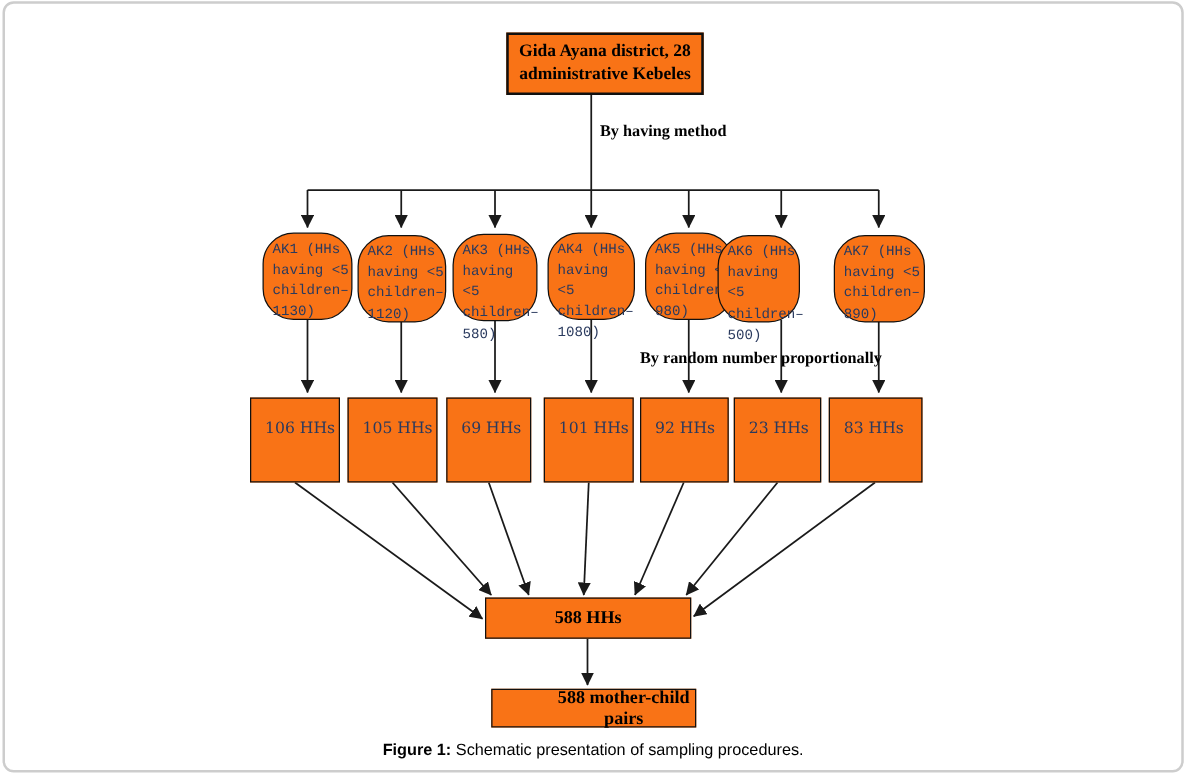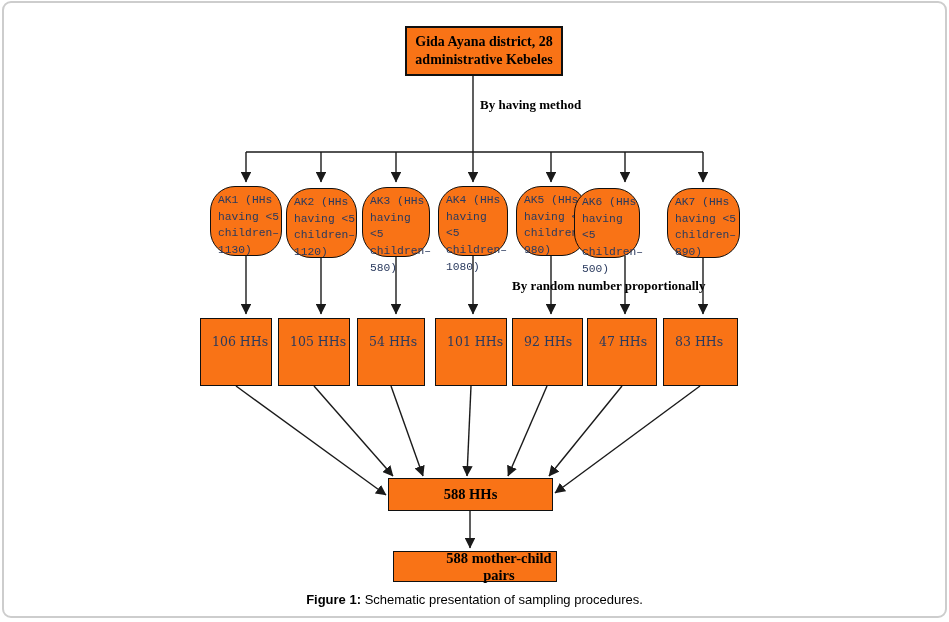--- a/index.html
+++ b/index.html
@@ -135,24 +135,24 @@
   <div class="box kebele-box" style="left:210px; top:186px; width:72px; height:70px;">AK1 (HHs having &lt;5 children– 1130)</div>
   <div class="box kebele-box" style="left:286px; top:188px; width:71px; height:70px;">AK2 (HHs having &lt;5 children– 1120)</div>
   <div class="box kebele-box" style="left:362px; top:187px; width:68px; height:70px;">AK3 (HHs having &lt;5 children– 580)</div>
   <div class="box kebele-box" style="left:438px; top:186px; width:70px; height:70px;">AK4 (HHs having &lt;5 children– 1080)</div>
   <div class="box kebele-box" style="left:516px; top:186px; width:71px; height:70px;">AK5 (HHs having &lt;5 children– 980)</div>
   <div class="box kebele-box" style="left:574px; top:188px; width:66px; height:70px;">AK6 (HHs having &lt;5 children– 500)</div>
   <div class="box kebele-box" style="left:667px; top:188px; width:73px; height:70px;">AK7 (HHs having &lt;5 children– 890)</div>
 
   <div class="box sample-box" style="left:200px; top:318px; width:72px; height:68px;">106 HHs</div>
   <div class="box sample-box" style="left:278px; top:318px; width:72px; height:68px;">105 HHs</div>
-  <div class="box sample-box" style="left:357px; top:318px; width:68px; height:68px;">54 HHs</div>
+  <div class="box sample-box" style="left:357px; top:318px; width:68px; height:68px;">69 HHs</div>
   <div class="box sample-box" style="left:435px; top:318px; width:72px; height:68px;">101 HHs</div>
   <div class="box sample-box" style="left:512px; top:318px; width:71px; height:68px;">92 HHs</div>
-  <div class="box sample-box" style="left:587px; top:318px; width:70px; height:68px;">47 HHs</div>
+  <div class="box sample-box" style="left:587px; top:318px; width:70px; height:68px;">23 HHs</div>
   <div class="box sample-box" style="left:663px; top:318px; width:75px; height:68px;">83 HHs</div>
 
   <div class="box total-box" style="left:388px; top:478px; width:165px; height:33px;">
     <span>588 HHs</span>
   </div>
 
   <div class="box pairs-box" style="left:393px; top:551px; width:164px; height:31px;padding-left:48px;">
     <span>588 mother-child pairs</span>
   </div>
 

